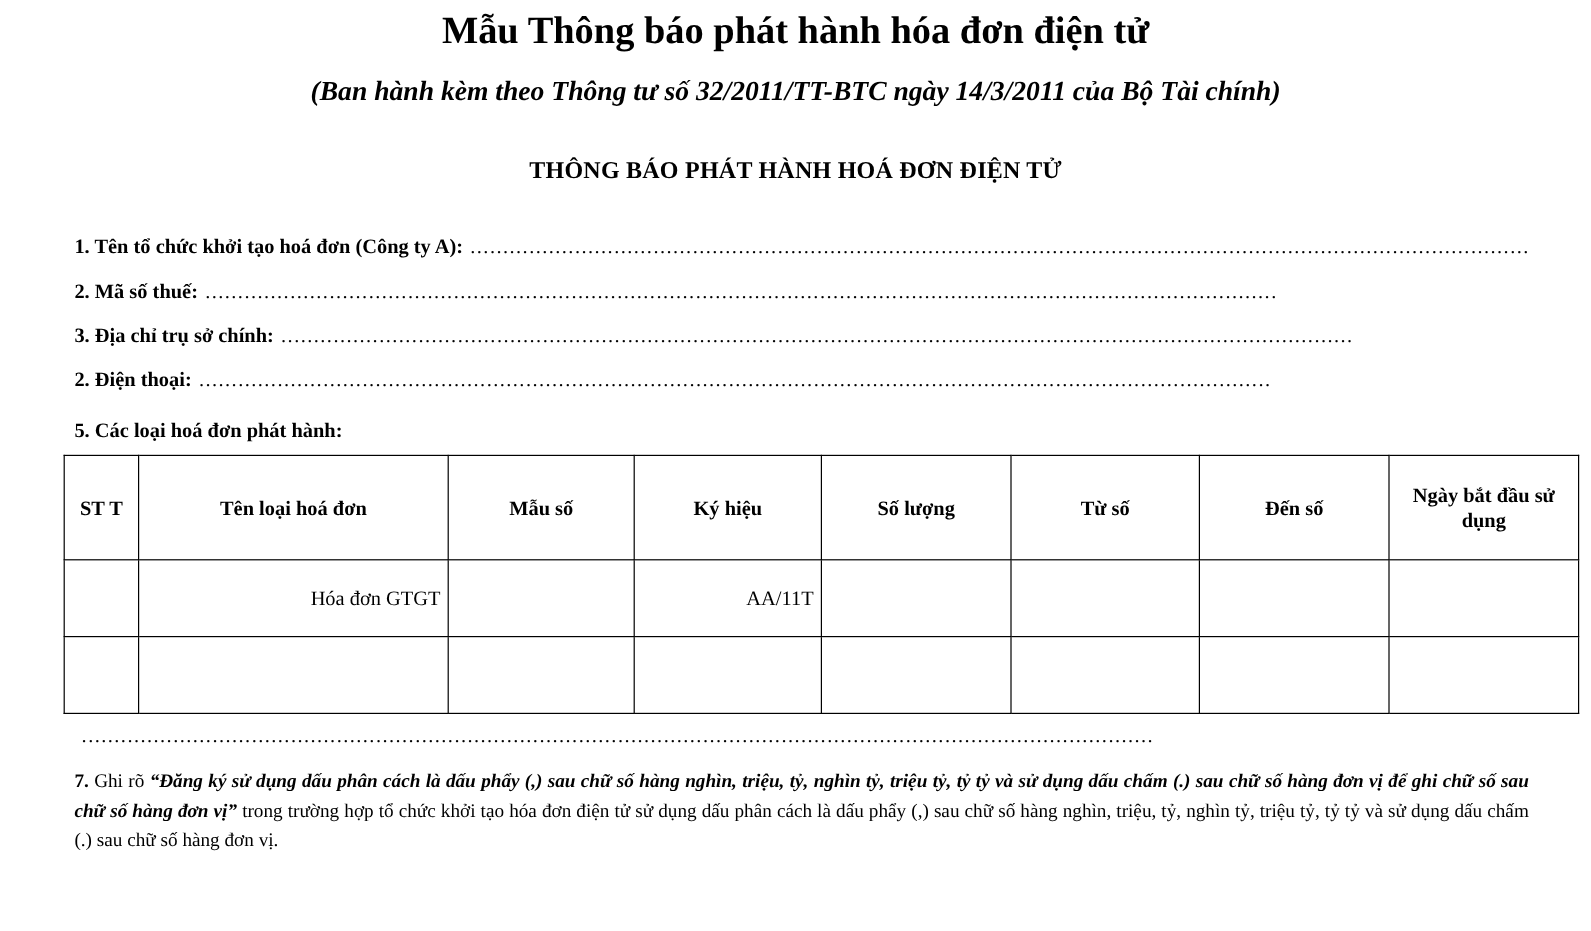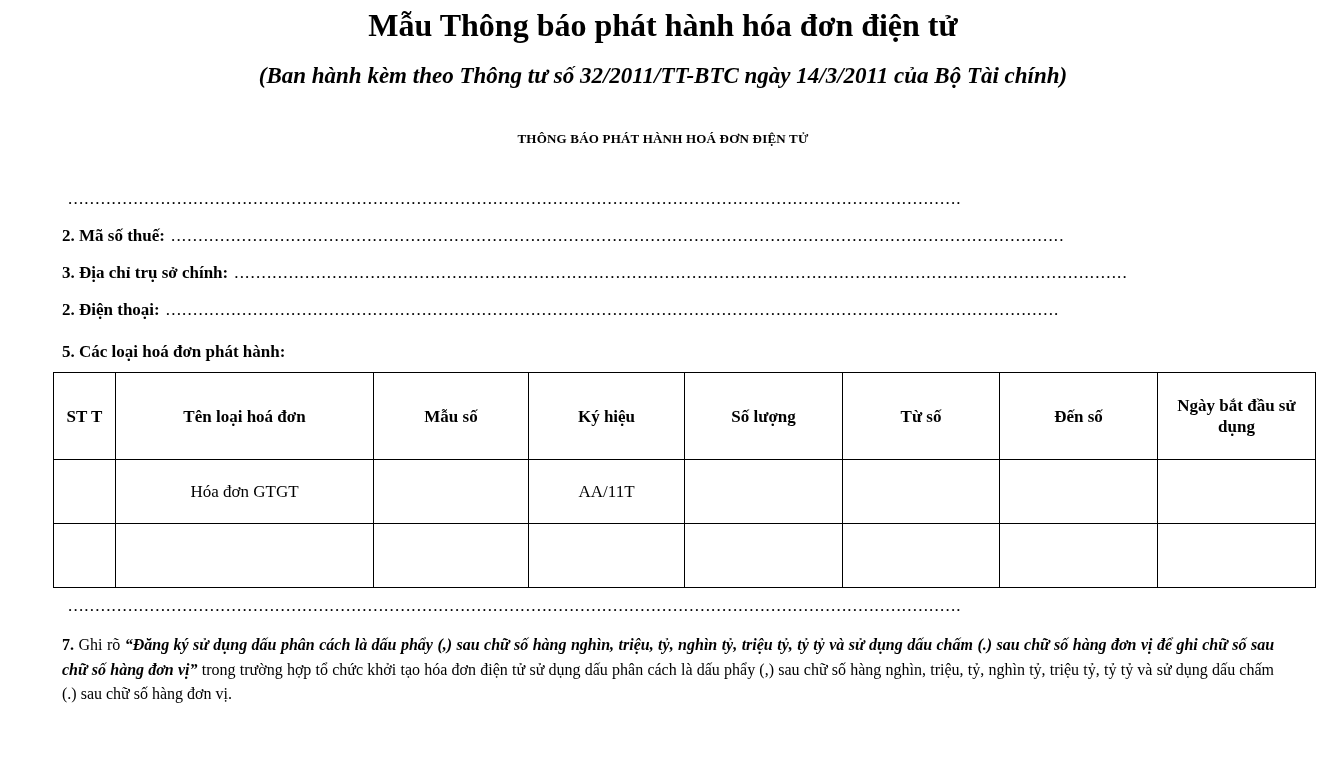--- a/index.html
+++ b/index.html
@@ -30,21 +30,21 @@
   }
   .doc-subtitle {
     text-align: center;
     font-size: 23px;
     font-style: italic;
     font-weight: bold;
     margin-top: 19px;
   }
   .doc-heading {
     text-align: center;
-    font-size: 13px;
+    font-size: 20px;
     font-weight: bold;
     margin-top: 42px;
     letter-spacing: 0.2px;
   }
   .fields {
     margin-top: 42px;
   }
   .field-row {
     display: flex;
     align-items: baseline;
@@ -86,21 +86,21 @@
     vertical-align: middle;
   }
   table.invoice-table th {
     font-weight: bold;
     text-align: center;
     height: 78px;
     line-height: 1.25;
   }
   table.invoice-table td {
     height: 55px;
-    text-align: center;
+    text-align: right;
   }
   table.invoice-table td.c-stt { text-align: center; }
   .col-stt   { width: 62px; }
   .col-ten   { width: 258px; }
   .col-mau   { width: 155px; }
   .col-ky    { width: 156px; }
   .col-sl    { width: 158px; }
   .col-tu    { width: 157px; }
   .col-den   { width: 158px; }
   .col-ngay  { width: 158px; }
@@ -127,20 +127,21 @@
 
 <div class="page">
 
   <div class="doc-title">Mẫu Thông báo phát hành hóa đơn điện tử</div>
   <div class="doc-subtitle">(Ban hành kèm theo Thông tư số 32/2011/TT-BTC ngày 14/3/2011 của Bộ Tài chính)</div>
   <div class="doc-heading">THÔNG BÁO PHÁT HÀNH HOÁ ĐƠN ĐIỆN TỬ</div>
 
   <div class="fields">
 
     <div class="field-row">
+      <span class="field-label">1. Tên tổ chức khởi tạo hoá đơn (Công ty A):</span>
       <span class="dots">....................................................................................................................................................................</span>
     </div>
 
     <div class="field-row">
       <span class="field-label">2. Mã số thuế:</span>
       <span class="dots">....................................................................................................................................................................</span>
     </div>
 
     <div class="field-row">
       <span class="field-label">3. Địa chỉ trụ sở chính:</span>

